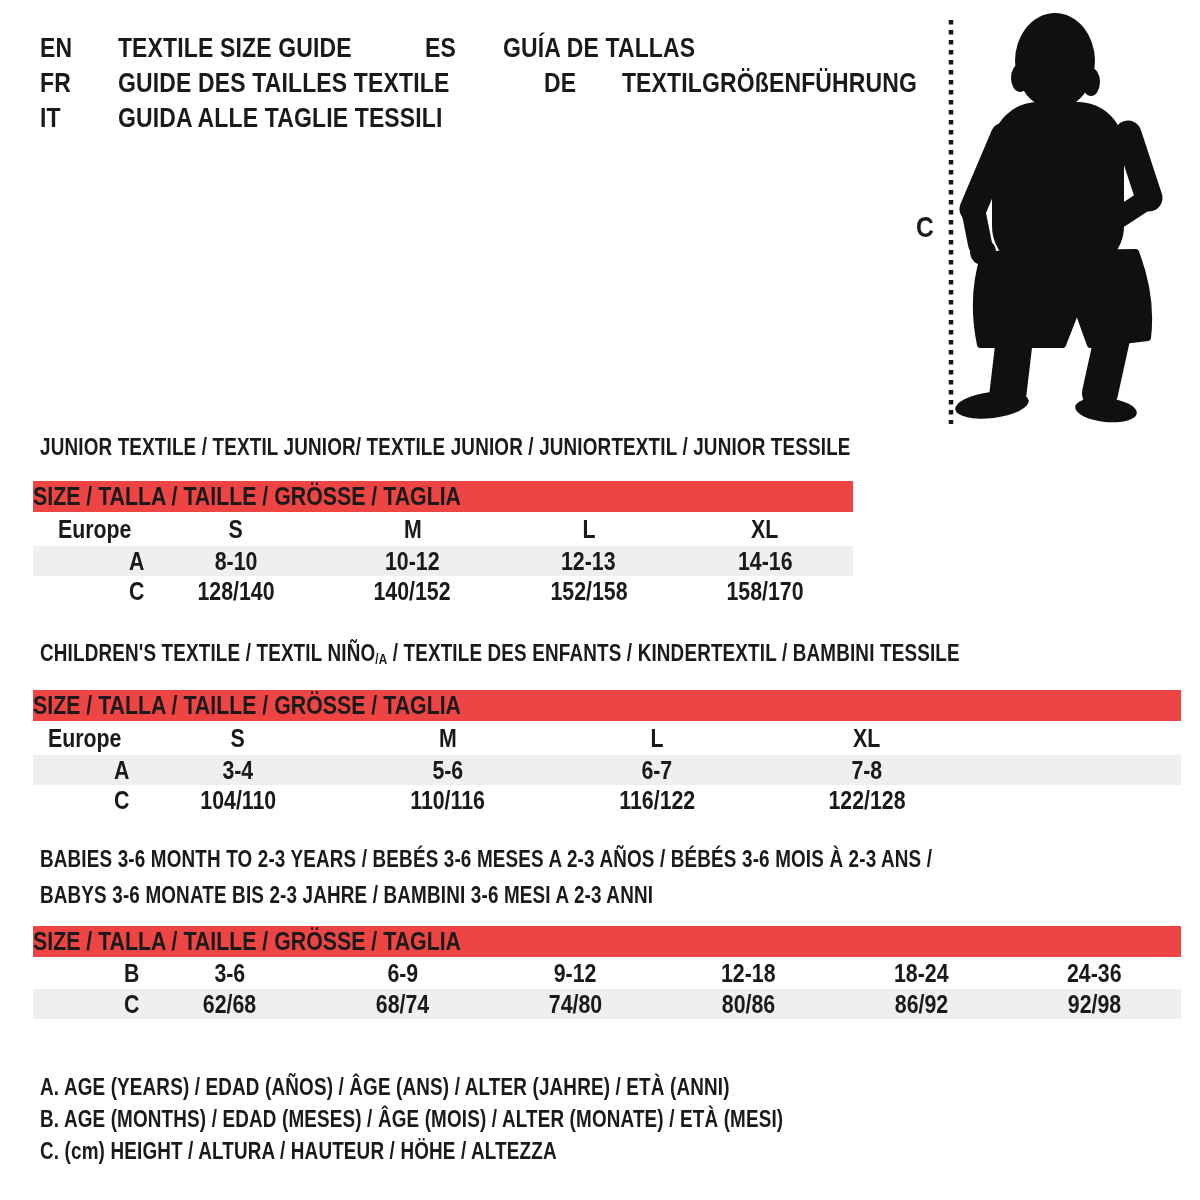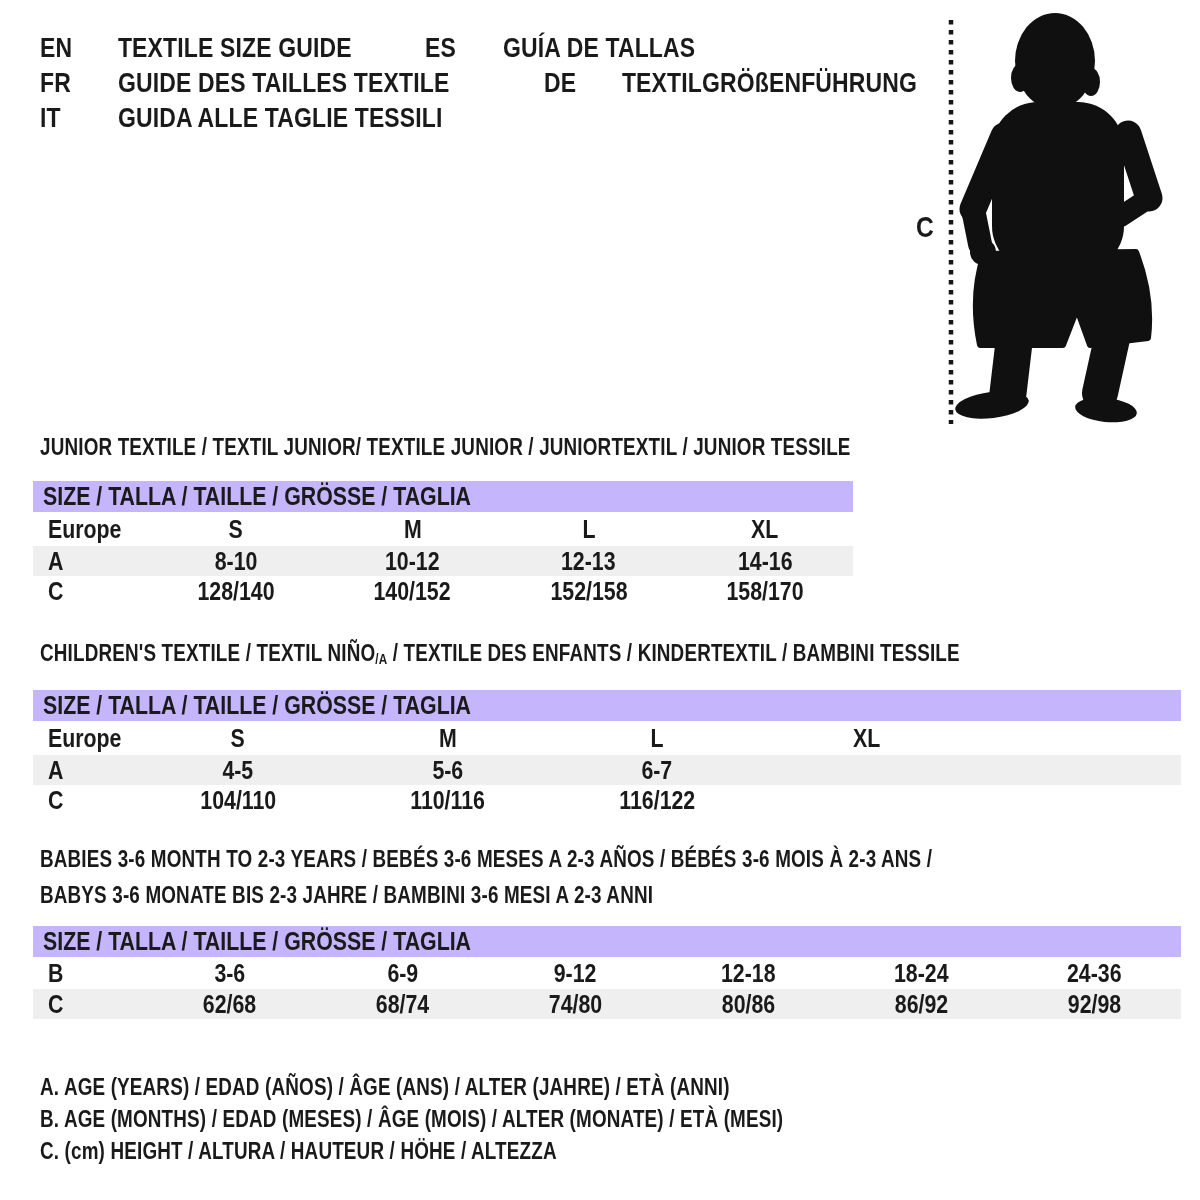--- a/index.html
+++ b/index.html
@@ -19,30 +19,30 @@
   
   .figure-svg { position: absolute; left: 900px; top: 6px; }
   .figure-label { position: absolute; left: 916px; top: 210px; font-size: 30px; }
 
   
   .sec-title { position: absolute; left: 40px; font-size: 23px; line-height: 26px; letter-spacing: 0.2px; }
   .sub { font-size: 0.62em; position: relative; top: 0.18em; }
 
   
   .tbl { position: absolute; left: 33px; }
-  .thead { height: 31px; line-height: 31px; background: #c4b5fd; padding-left: 10px; font-size: 26px; }
+  .thead { height: 31px; line-height: 31px; background: #ef4444; font-size: 26px; }
   .row { display: grid; }
   .t1 .row { grid-template-columns: 115px repeat(4, 1fr); }
   .t2 .row { grid-template-columns: 100px repeat(5, 1fr); }
   .t3 .row { grid-template-columns: 110px repeat(6, 1fr); }
   .r-sizes { height: 34px; line-height: 34px; font-size: 26px; }
   .r-data  { height: 30px; line-height: 30px; font-size: 26px; }
   .r-data2 { height: 32px; line-height: 32px; font-size: 26px; }
   .alt { background: #efefef; }
-  .cl { text-align: left; padding-left: 15px; overflow: visible; }
+  .cl { text-align: right; padding-left: 15px; overflow: visible; }
   .cv { text-align: center; overflow: visible; }
 
   
   .legend-line { position: absolute; left: 40px; font-size: 23px; line-height: 30px; letter-spacing: 0.2px; }
 </style>
 </head>
 <body>
 
 <div class="page">
 
@@ -118,29 +118,31 @@
     <div class="thead"><span class="cond">SIZE / TALLA / TAILLE / GRÖSSE / TAGLIA</span></div>
     <div class="row r-sizes">
       <div class="cl"><span class="cond">Europe</span></div>
       <div class="cv"><span class="condc">S</span></div>
       <div class="cv"><span class="condc">M</span></div>
       <div class="cv"><span class="condc">L</span></div>
       <div class="cv"><span class="condc">XL</span></div>
     </div>
     <div class="row r-data alt">
       <div class="cl"><span class="cond">A</span></div>
-      <div class="cv"><span class="condc">4-5</span></div>
+      <div class="cv"><span class="condc">3-4</span></div>
       <div class="cv"><span class="condc">5-6</span></div>
       <div class="cv"><span class="condc">6-7</span></div>
+      <div class="cv"><span class="condc">7-8</span></div>
     </div>
     <div class="row r-data">
       <div class="cl"><span class="cond">C</span></div>
       <div class="cv"><span class="condc">104/110</span></div>
       <div class="cv"><span class="condc">110/116</span></div>
       <div class="cv"><span class="condc">116/122</span></div>
+      <div class="cv"><span class="condc">122/128</span></div>
     </div>
   </div>
 
   <div class="sec-title cond" style="top:846px;">BABIES 3-6 MONTH TO 2-3 YEARS / BEBÉS 3-6 MESES A 2-3 AÑOS / BÉBÉS 3-6 MOIS À 2-3 ANS /</div>
   <div class="sec-title cond" style="top:882px;">BABYS 3-6 MONATE BIS 2-3 JAHRE / BAMBINI 3-6 MESI A 2-3 ANNI</div>
   <div class="tbl t3" style="top:926px; width:1148px;">
     <div class="thead"><span class="cond">SIZE / TALLA / TAILLE / GRÖSSE / TAGLIA</span></div>
     <div class="row r-data2">
       <div class="cl"><span class="cond">B</span></div>
       <div class="cv"><span class="condc">3-6</span></div>

